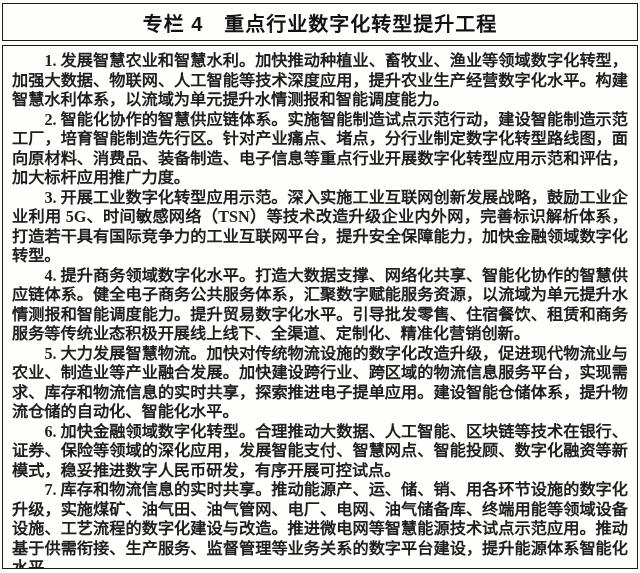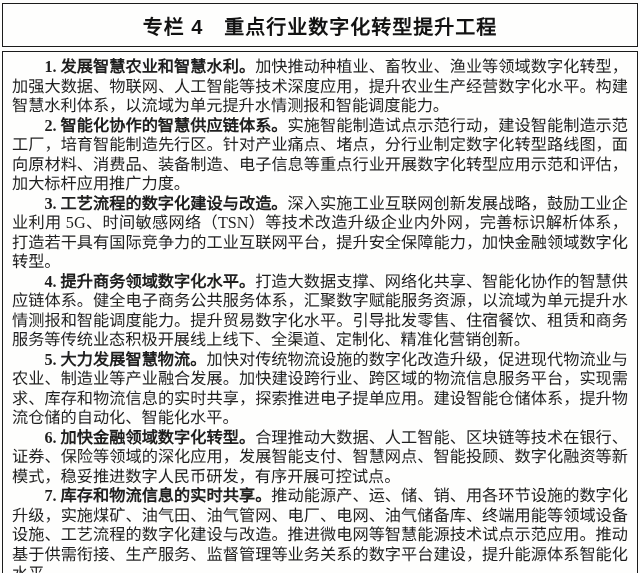--- a/index.html
+++ b/index.html
@@ -13,21 +13,21 @@
     font-family: "Liberation Serif", "DejaVu Serif", serif;
     overflow: hidden;
   }
   .page {
     width: 636px;
     margin: 0 auto;
     padding-top: 3px;
   }
   .title-box {
     box-sizing: border-box;
-    height: 44px;
+    height: 38px;
     border: 1.5px solid #1b1b1b;
     background: #fefefd;
     display: flex;
     align-items: center;
     justify-content: center;
   }
   .title-text {
     font-family: "Liberation Sans", "DejaVu Sans", sans-serif;
     font-weight: bold;
     font-size: 20px;
@@ -54,37 +54,37 @@
   }
   .para .num {
     font-weight: bold;
     padding-right: 0.25em;
   }
   .para .lead {
     font-weight: bold;
     font-family: Liberation Serif, serif;
   }
   .para .body-text {
-    font-weight: normal;
+    font-weight: bold;
   }
 </style>
 </head>
 <body>
 
 <div class="page">
   <div class="title-box">
     <span class="title-text">专栏 4　重点行业数字化转型提升工程</span>
   </div>
   <div class="body-box">
 
   <p class="para"><span class="num">1.</span><span class="lead">发展智慧农业和智慧水利。</span><span class="body-text">加快推动种植业、畜牧业、渔业等领域数字化转型，加强大数据、物联网、人工智能等技术深度应用，提升农业生产经营数字化水平。构建智慧水利体系，以流域为单元提升水情测报和智能调度能力。</span></p>
 
   <p class="para"><span class="num">2.</span><span class="lead">智能化协作的智慧供应链体系。</span><span class="body-text">实施智能制造试点示范行动，建设智能制造示范工厂，培育智能制造先行区。针对产业痛点、堵点，分行业制定数字化转型路线图，面向原材料、消费品、装备制造、电子信息等重点行业开展数字化转型应用示范和评估，加大标杆应用推广力度。</span></p>
 
-  <p class="para"><span class="num">3.</span><span class="lead">工艺流程的数字化建设与改造。</span><span class="body-text">深入实施工业互联网创新发展战略，鼓励工业企业利用 5G、时间敏感网络（TSN）等技术改造升级企业内外网，完善标识解析体系，打造若干具有国际竞争力的工业互联网平台，提升安全保障能力，加快金融领域数字化转型。</span></p>
+  <p class="para"><span class="num">3.</span><span class="lead">开展工业数字化转型应用示范。</span><span class="body-text">深入实施工业互联网创新发展战略，鼓励工业企业利用 5G、时间敏感网络（TSN）等技术改造升级企业内外网，完善标识解析体系，打造若干具有国际竞争力的工业互联网平台，提升安全保障能力，加快金融领域数字化转型。</span></p>
 
   <p class="para"><span class="num">4.</span><span class="lead">提升商务领域数字化水平。</span><span class="body-text">打造大数据支撑、网络化共享、智能化协作的智慧供应链体系。健全电子商务公共服务体系，汇聚数字赋能服务资源，以流域为单元提升水情测报和智能调度能力。提升贸易数字化水平。引导批发零售、住宿餐饮、租赁和商务服务等传统业态积极开展线上线下、全渠道、定制化、精准化营销创新。</span></p>
 
   <p class="para"><span class="num">5.</span><span class="lead">大力发展智慧物流。</span><span class="body-text">加快对传统物流设施的数字化改造升级，促进现代物流业与农业、制造业等产业融合发展。加快建设跨行业、跨区域的物流信息服务平台，实现需求、库存和物流信息的实时共享，探索推进电子提单应用。建设智能仓储体系，提升物流仓储的自动化、智能化水平。</span></p>
 
   <p class="para"><span class="num">6.</span><span class="lead">加快金融领域数字化转型。</span><span class="body-text">合理推动大数据、人工智能、区块链等技术在银行、证券、保险等领域的深化应用，发展智能支付、智慧网点、智能投顾、数字化融资等新模式，稳妥推进数字人民币研发，有序开展可控试点。</span></p>
 
   <p class="para"><span class="num">7.</span><span class="lead">库存和物流信息的实时共享。</span><span class="body-text">推动能源产、运、储、销、用各环节设施的数字化升级，实施煤矿、油气田、油气管网、电厂、电网、油气储备库、终端用能等领域设备设施、工艺流程的数字化建设与改造。推进微电网等智慧能源技术试点示范应用。推动基于供需衔接、生产服务、监督管理等业务关系的数字平台建设，提升能源体系智能化水平。</span></p>
 </div>
 </div>

